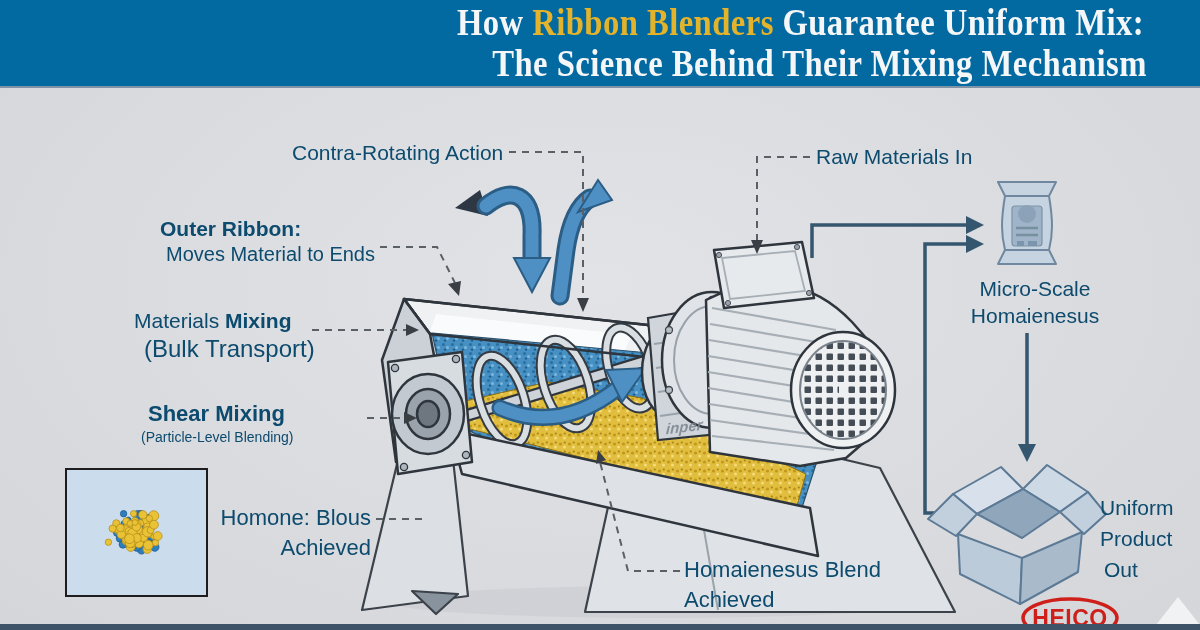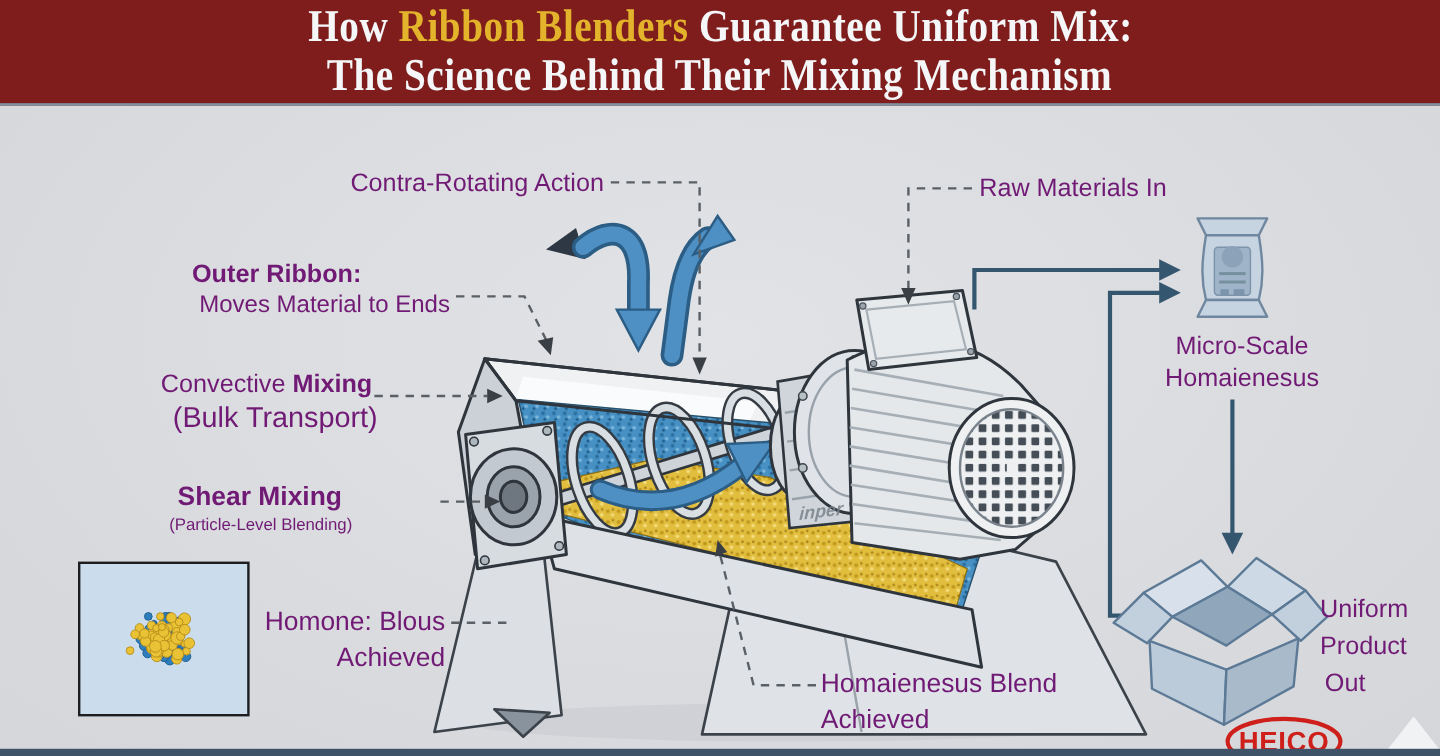--- a/index.html
+++ b/index.html
@@ -1,31 +1,31 @@
 <!DOCTYPE html>
 <html><head>
 <meta charset="utf-8">
 <style>
   html,body{margin:0;padding:0;}
   body{width:1200px;height:630px;overflow:hidden;position:relative;
        background:radial-gradient(ellipse at 50% 45%, #E2E3E6 0%, #DADBDE 60%, #D4D6D9 100%);
        font-family:"Liberation Sans", sans-serif;}
   .abs{position:absolute;}
   
-  #header{left:0;top:0;width:1200px;height:88px;background:#7f1d1d;
+  #header{left:0;top:0;width:1200px;height:88px;background:#0369a1;
           border-bottom:2px solid #7E93A6;box-sizing:border-box;
-          display:flex;flex-direction:column;align-items:center;justify-content:center;}
+          display:flex;flex-direction:column;align-items:flex-end;justify-content:center;}
   .title-line{font-family:"Liberation Serif", serif;font-weight:700;
               color:#F4F6F8;white-space:nowrap;transform:scaleX(0.86);
               font-size:38px;line-height:41px;letter-spacing:0.5px;}
   .title-hl{color:#E3B42B;}
   
   #footer{left:0;bottom:0;width:1200px;height:6px;background:#3E5268;}
   
-  .lbl{color:#701a75;white-space:nowrap;}
+  .lbl{color:#0c4a6e;white-space:nowrap;}
   .b{font-weight:700;}
   #lbl-contra{left:292px;top:141px;font-size:21px;}
   #lbl-raw{left:816px;top:145px;font-size:21px;font-weight:400;}
   #lbl-outer-t{left:160px;top:217px;font-size:21px;font-weight:700;}
   #lbl-outer-s{left:166px;top:243px;font-size:20px;}
   #lbl-conv-t{left:134px;top:309px;font-size:21px;}
   #lbl-conv-s{left:144px;top:335px;font-size:24px;}
   #lbl-shear-t{left:148px;top:401px;font-size:22px;font-weight:700;}
   #lbl-shear-s{left:141px;top:429px;font-size:14px;}
   #lbl-homone{left:208px;top:503px;width:163px;text-align:right;font-size:22px;line-height:30px;}
@@ -251,21 +251,21 @@
 
 <div id="header" class="abs">
   <div class="title-line"><span>How </span><span class="title-hl">Ribbon Blenders</span><span> Guarantee Uniform Mix:</span></div>
   <div class="title-line">The Science Behind Their Mixing Mechanism</div>
 </div>
 
 <div id="lbl-contra" class="abs lbl">Contra-Rotating Action</div>
 <div id="lbl-raw" class="abs lbl">Raw Materials In</div>
 <div id="lbl-outer-t" class="abs lbl">Outer Ribbon:</div>
 <div id="lbl-outer-s" class="abs lbl">Moves Material to Ends</div>
-<div id="lbl-conv-t" class="abs lbl"><span>Convective </span><span class="b">Mixing</span></div>
+<div id="lbl-conv-t" class="abs lbl"><span>Materials </span><span class="b">Mixing</span></div>
 <div id="lbl-conv-s" class="abs lbl">(Bulk Transport)</div>
 <div id="lbl-shear-t" class="abs lbl">Shear Mixing</div>
 <div id="lbl-shear-s" class="abs lbl">(Particle-Level Blending)</div>
 <div id="lbl-homone" class="abs lbl">
   <div>Homone: Blous</div>
     <div>Achieved</div>
 </div>
 <div id="lbl-homog" class="abs lbl">
   <div>Homaienesus Blend</div>
     <div>Achieved</div>

